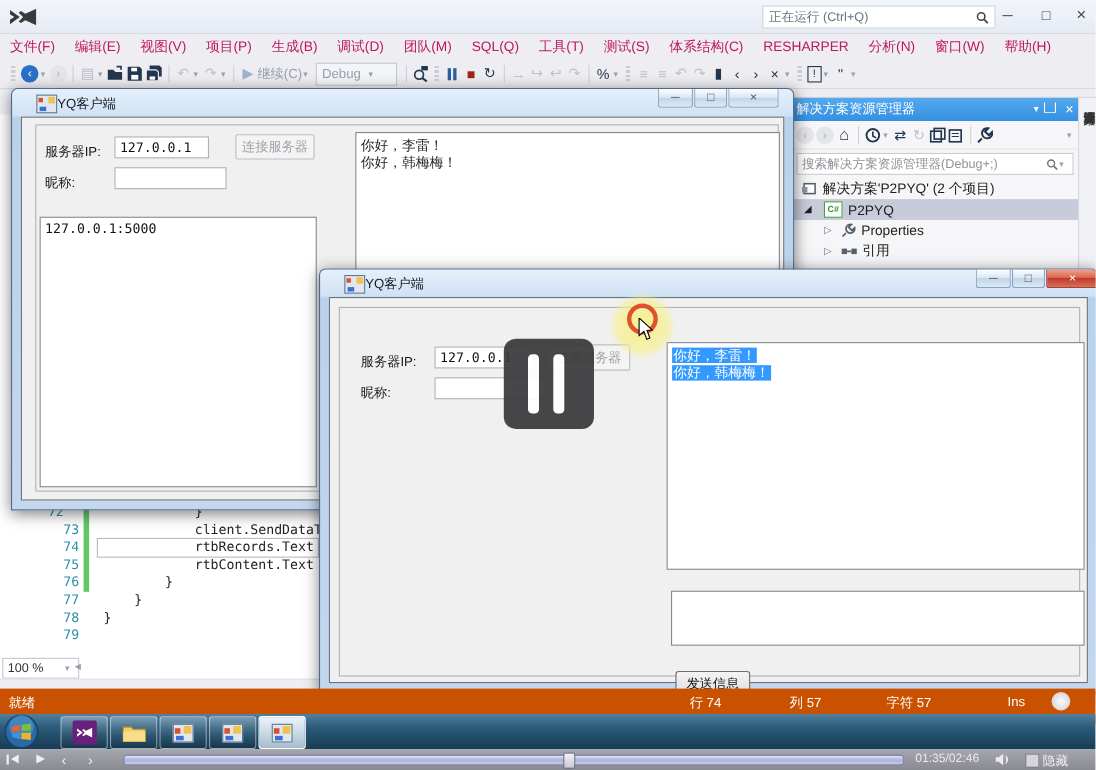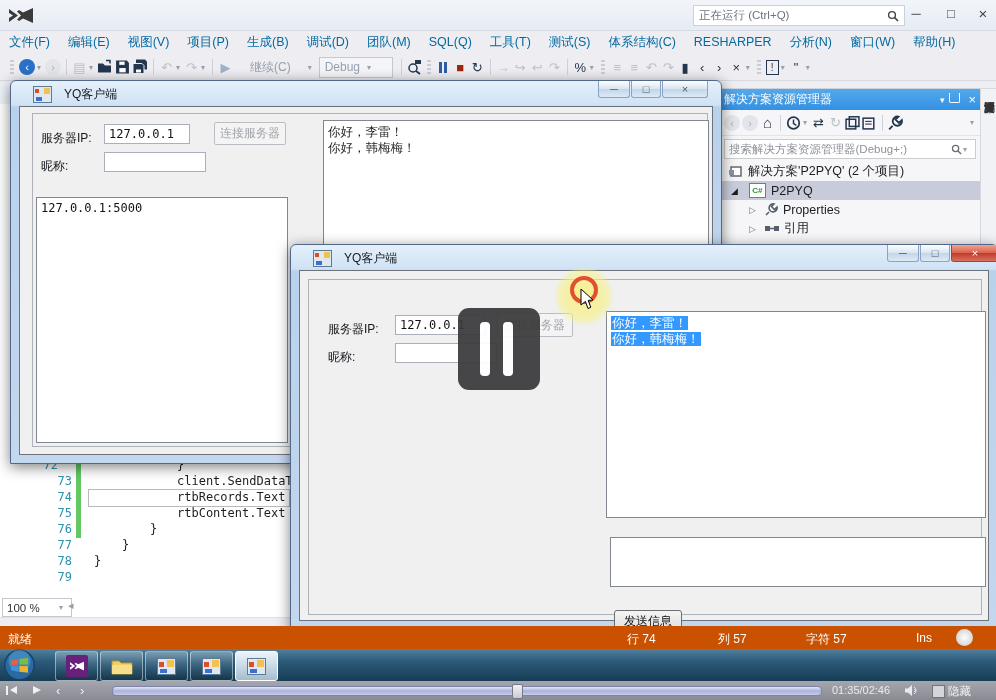--- a/index.html
+++ b/index.html
@@ -7,21 +7,21 @@
     font-family:"Liberation Sans","DejaVu Sans",sans-serif;color:#1e1e1e;font-size:12px}
   .abs{position:absolute}
   .flex{display:flex;align-items:center}
 
   
   .vs-title{left:0;top:0;width:996px;height:30px;background:linear-gradient(#f2f5fa,#e6ebf4);border-bottom:1px solid #d5dae4}
   .vs-title .t{font-size:12px;color:#383838}
   .quick{background:#fff;border:1px solid #c9d1df;color:#6b7382;font-size:11.5px}
   .capbtn{width:30px;height:21px;display:flex;align-items:center;justify-content:center;color:#444;font-size:13px}
   .menubar{left:0;top:30px;width:996px;height:24px}
-  .menubar span{padding:4px 9px;font-size:12.5px;color:#0369a1}
+  .menubar span{padding:4px 9px;font-size:12.5px;color:#be185d}
   .toolbar{left:0;top:54px;width:996px;height:26px;border-bottom:1px solid #d8dae0}
   .ti{display:inline-flex;align-items:center;justify-content:center;min-width:15px;height:20px;font-size:13px;margin:0 1px}
   .en{color:#24364e}.dis{color:#bdc1ca}
   .ddz{font-size:8px;color:#9aa0ab;margin-left:-1px;min-width:8px}
   .vsep{width:1px;height:16px;background:#cdd0d8;margin:0 4px}
   .grip{width:4px;height:15px;margin:0 4px;background:repeating-linear-gradient(180deg,#c9ccd4 0 2px,transparent 2px 4px)}
   .circ{width:16px;height:16px;border-radius:50%;display:inline-flex;align-items:center;justify-content:center;font-size:11px}
   .circ.b{background:#2a70c8;color:#fff}
   .circ.g{background:#e3e5ea;color:#aeb2bb}
   .combo{border:1px solid #c3c8d2;background:#f4f5f8;color:#98a0ad;font-size:12px;padding:1px 5px;display:inline-flex;align-items:center;gap:8px}
@@ -45,21 +45,21 @@
   .trow{height:19px;display:flex;align-items:center;font-size:12.5px;gap:5px}
   .sel-row{background:#c8cbd9}
   .csbox{width:15px;height:13px;border:1px solid #41a341;color:#2f8f2f;font-size:8px;display:inline-flex;align-items:center;justify-content:center;background:#fff;font-weight:bold}
   .pin{display:inline-block;width:9px;height:9px;border:1.5px solid #fff;border-top:none;border-radius:0 0 2px 2px;position:relative;top:-2px}
   .sidetab{left:980px;top:88px;width:16px;height:158px;background:#f1f2f5;border:1px solid #d6d8de;writing-mode:vertical-rl;font-size:11px;color:#333;display:flex;align-items:center;padding-top:4px}
 
   
   .aero{position:absolute;border:1px solid #52688a;border-radius:6px 6px 0 0;
     background:linear-gradient(#e5f0fb 0,#cfe2f5 24px,#b9d2ec 26px,#c3d7ee 100%);
     box-shadow:0 3px 14px rgba(0,0,0,.5)}
-  .ftitle{position:absolute;left:22px;top:5px;display:flex;gap:12px;align-items:center;font-size:12px;color:#15181c}
+  .ftitle{position:absolute;left:22px;top:5px;display:flex;gap:0;align-items:center;font-size:12px;color:#15181c}
   .fbtns{position:absolute;display:flex}
   .fb{height:16px;display:flex;align-items:center;justify-content:center;border:1px solid #8ba4c2;border-top:none;
     background:linear-gradient(#fdfeff,#d8e5f2 50%,#c2d4e8 50%,#dceaf6);color:#4d5a6a;font-size:11px;border-radius:0 0 3px 3px;margin-right:1px}
   .fb.red{background:linear-gradient(#f0a391,#d9604a 50%,#c0392b 50%,#d8705c);color:#fff;border-color:#9c4638}
   .client{position:absolute;background:#f0f0f0;border:1px solid #6e737b}
   .iframe{position:absolute;border:1px solid #aeb2b8}
   .tb{position:absolute;background:#fff;border:1px solid #a9b0ba;font:12px "DejaVu Sans Mono",monospace;padding:2px 4px;color:#111}
   .btn-dis{position:absolute;background:#f4f4f4;border:1px solid #b9bec4;color:#9fa3a8;display:flex;align-items:center;justify-content:center;font-size:12px;border-radius:2px}
   .btn{position:absolute;background:linear-gradient(#f4f4f4,#e9e9e9 50%,#dcdcdc);border:1px solid #6e6e70;color:#111;display:flex;align-items:center;justify-content:center;font-size:12px;border-radius:3px}
   .lbox{position:absolute;background:#fff;border:1px solid #82878f;font:12px "DejaVu Sans Mono",monospace;padding:3px 4px;color:#111}
@@ -150,21 +150,21 @@
         <path d="M1 4 L10 4 L12 6 L12 14 L1 14 Z" fill="#24364e" stroke="#eeeef2" stroke-width="1"></path>
         <rect x="4" y="10" width="5" height="3" fill="#fff"></rect>
       </svg>
     <span class="vsep"></span>
     <span class="ti dis">↶</span>
     <span class="ti ddz">▾</span>
     <span class="ti dis">↷</span>
     <span class="ti ddz">▾</span>
     <span class="vsep"></span>
     <span class="ti" style="color:#9fb3c8">▶</span>
-    <span style="color:#98a0ad;font-size:12px;margin:0 16px">继续(C)</span>
+    <span style="color:#98a0ad;font-size:12px;margin:0 0">继续(C)</span>
     <span class="ti ddz">▾</span>
     <div class="combo" style="width:62px;height:17px;margin:0 4px">
       <span>Debug</span>
       <span class="ddz">▾</span>
     </div>
     <span class="vsep"></span>
     <svg class="ti" width="15" height="14" viewBox="0 0 15 14">
         <circle cx="6" cy="8" r="4" fill="none" stroke="#24364e" stroke-width="1.5"></circle>
         <line x1="9" y1="11" x2="13" y2="14" stroke="#24364e" stroke-width="1.8"></line>
         <rect x="8" y="0" width="6" height="4" fill="#24364e"></rect>

